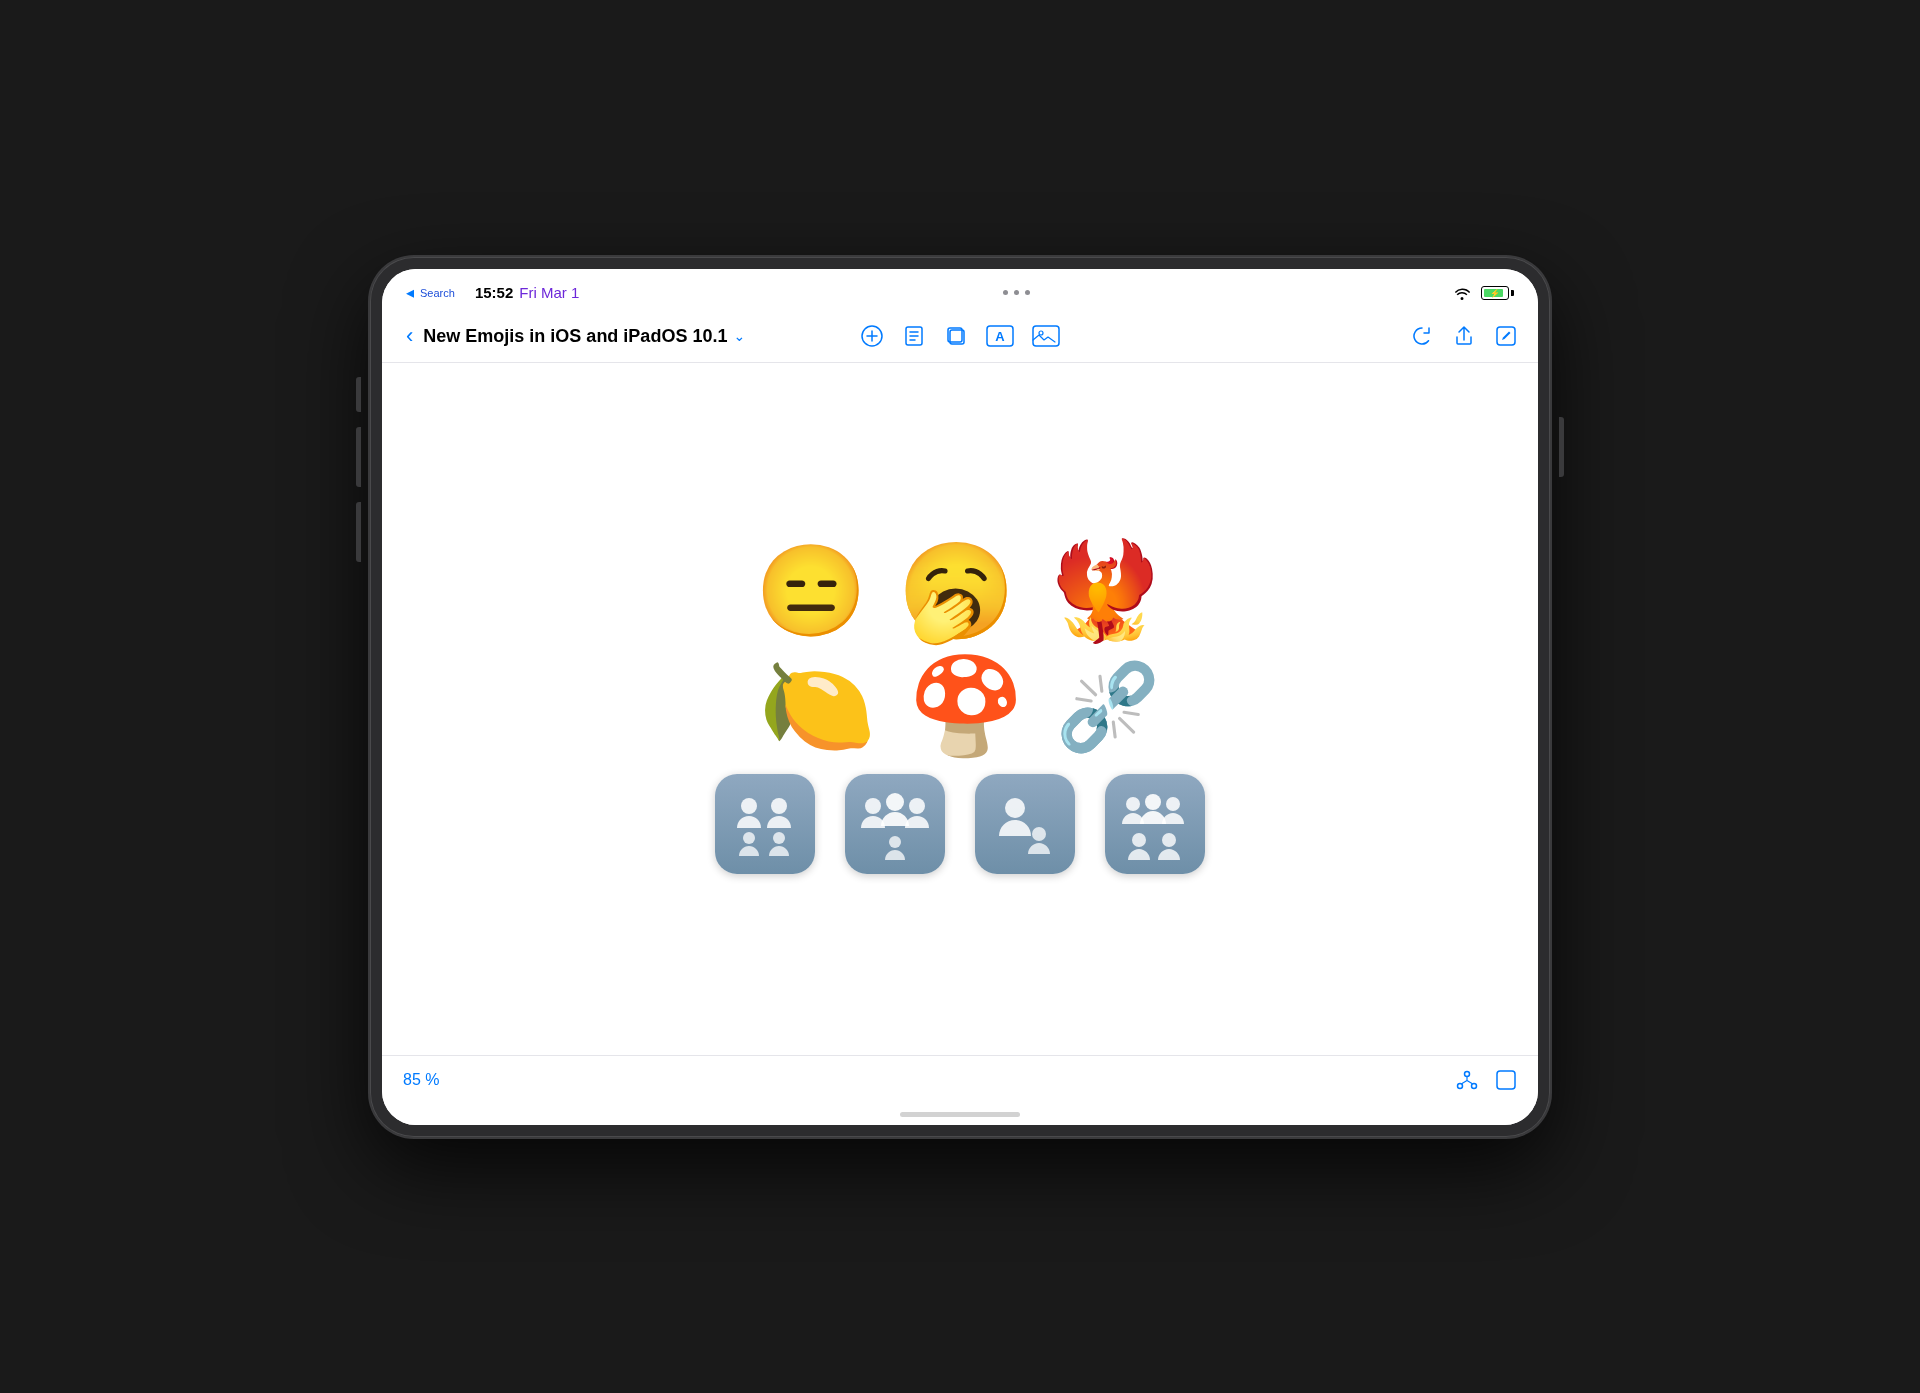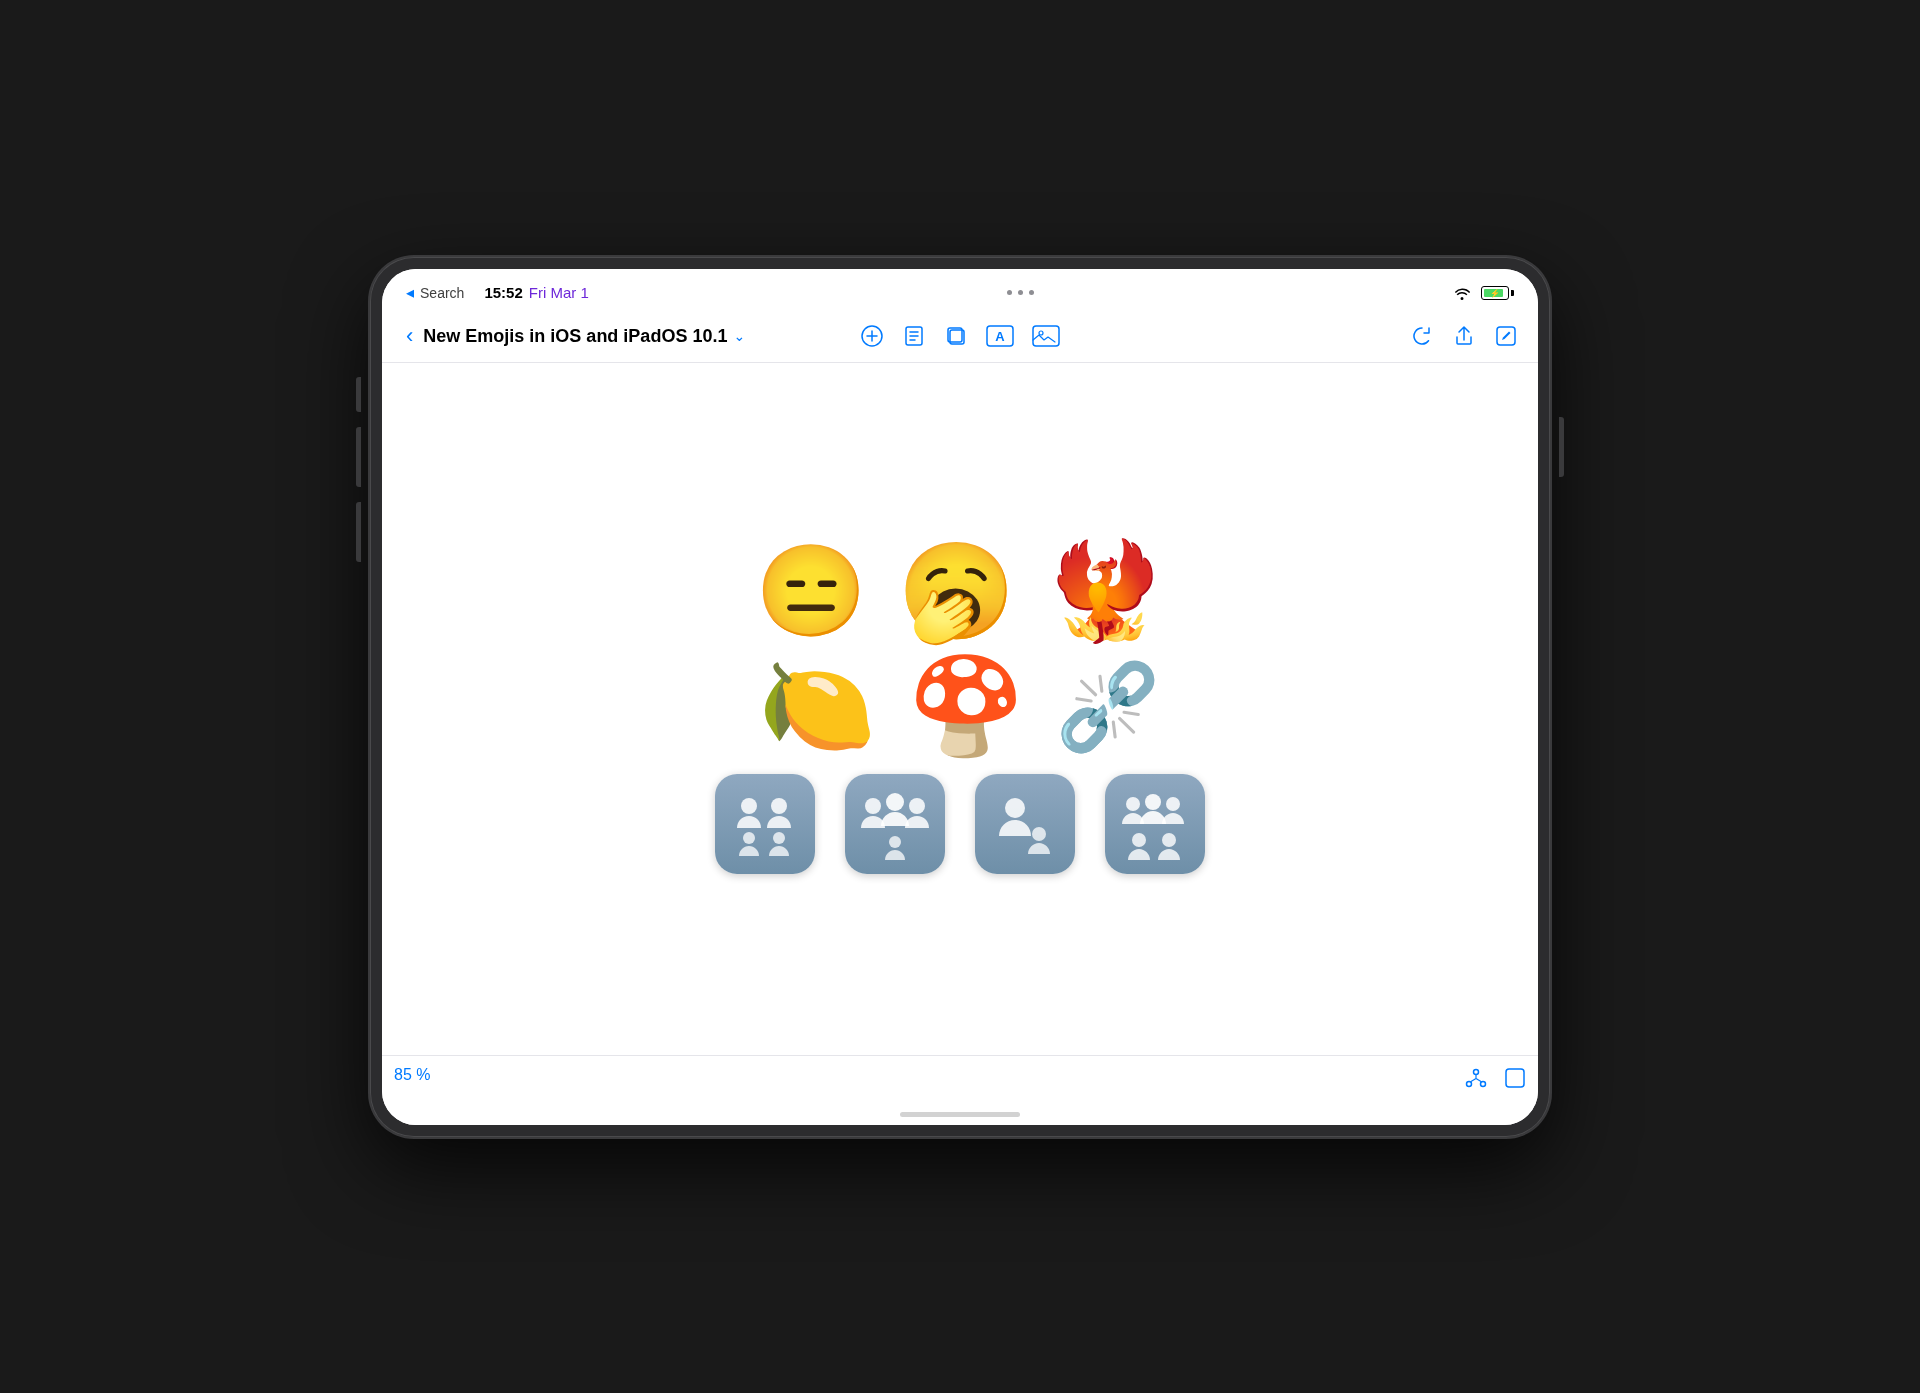--- a/index.html
+++ b/index.html
@@ -54,22 +54,22 @@
       font-size: 15px;
       color: #000;
     }
 
     .status-back-arrow {
       color: #007AFF;
       font-size: 16px;
     }
 
     .status-search {
-      color: #404040;
-      font-size: 14px;
+      color: #1d4ed8;
+      font-size: 11px;
       font-weight: 400;
     }
 
     .status-time {
       font-size: 15px;
       font-weight: 700;
       color: #000;
     }
 
     .status-date {
@@ -226,23 +226,23 @@
       box-shadow: 0 2px 8px rgba(0,0,0,0.2);
     }
 
     .people-group svg {
       fill: rgba(255,255,255,0.85);
     }
 
     
     .bottom-bar {
       display: flex;
-      align-items: flex-start;
+      align-items: center;
       justify-content: space-between;
-      padding: 10px 12px;
+      padding: 10px 21px;
       height: 50px;
       border-top: 0.5px solid #e5e5ea;
       background: #fff;
     }
 
     .zoom-indicator {
       color: #007AFF;
       font-size: 16px;
       font-weight: 400;
     }

